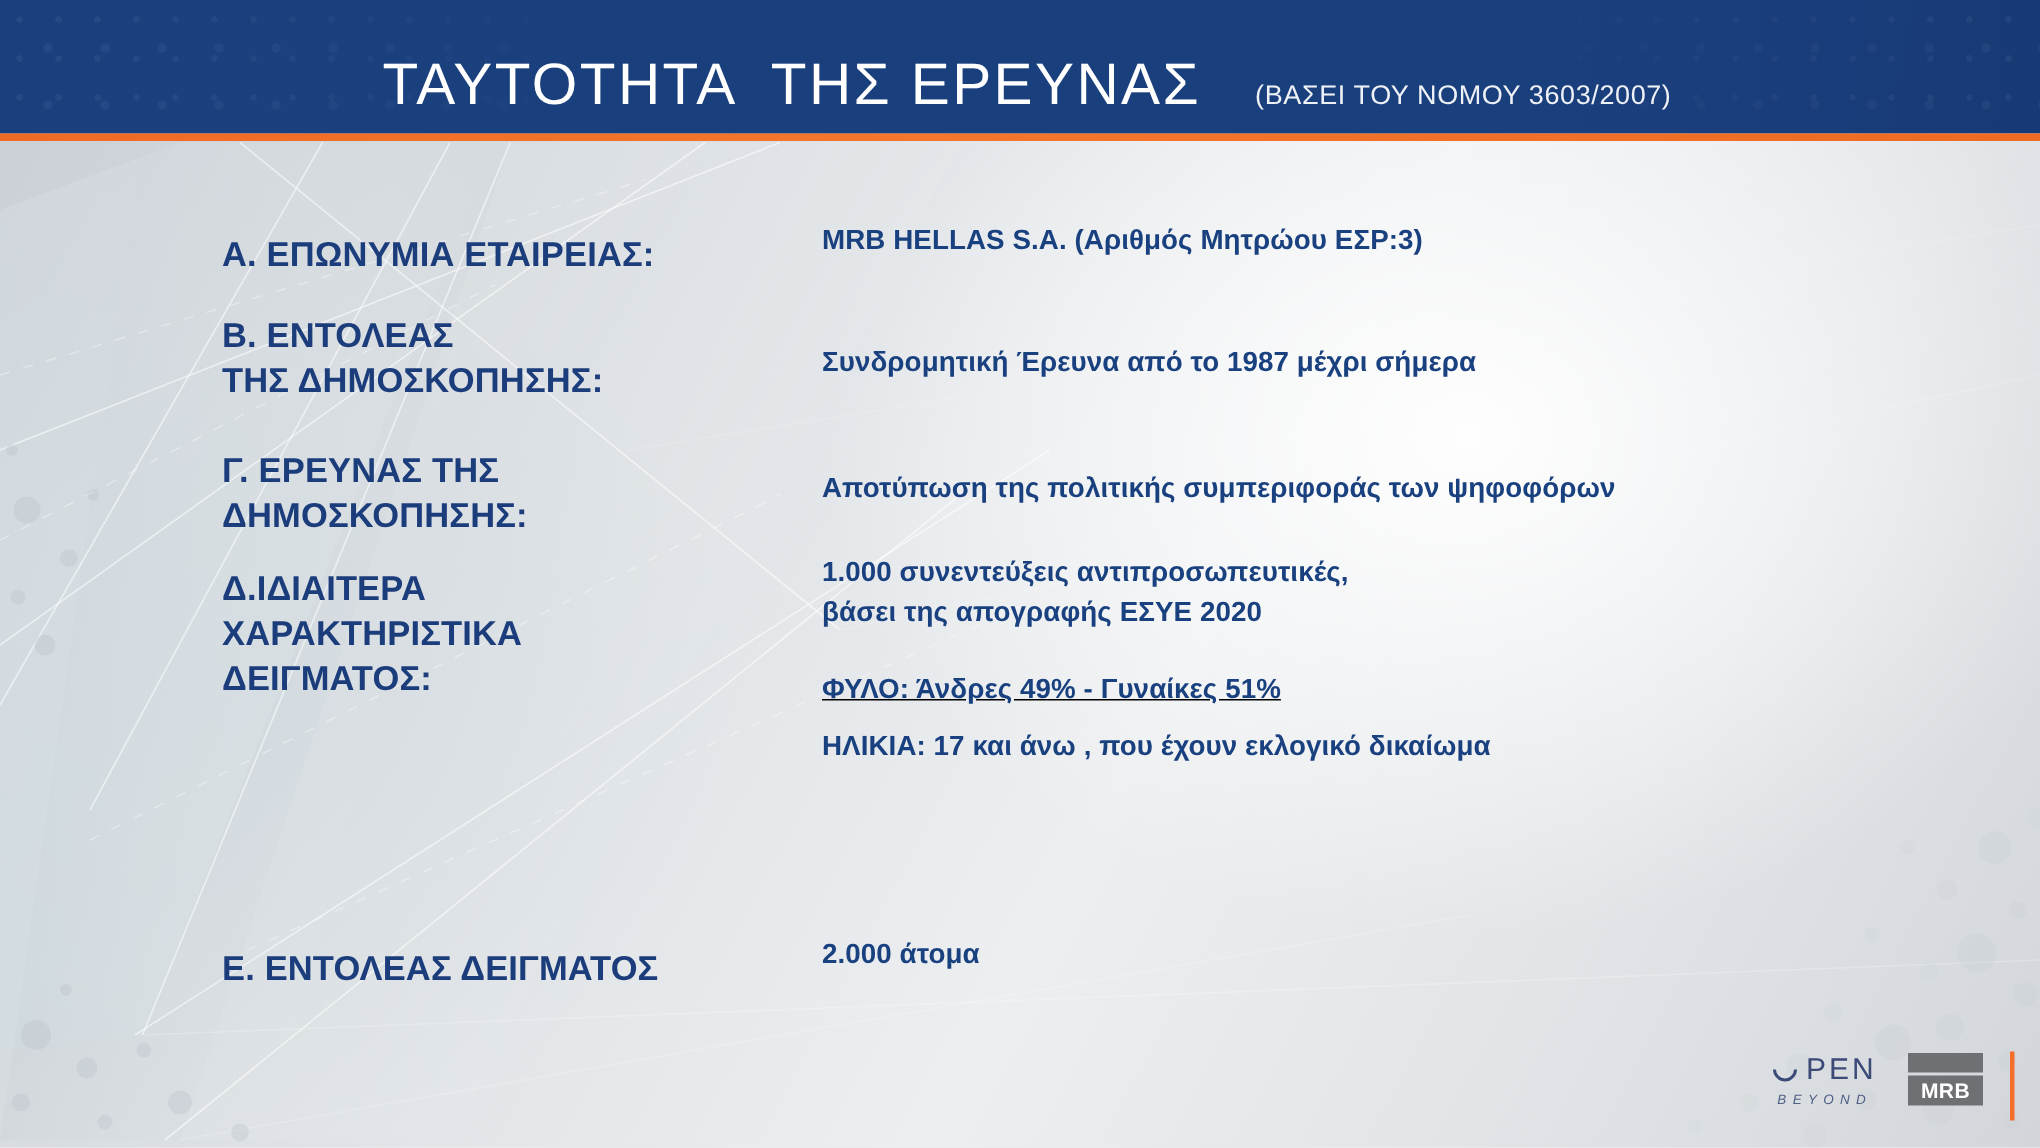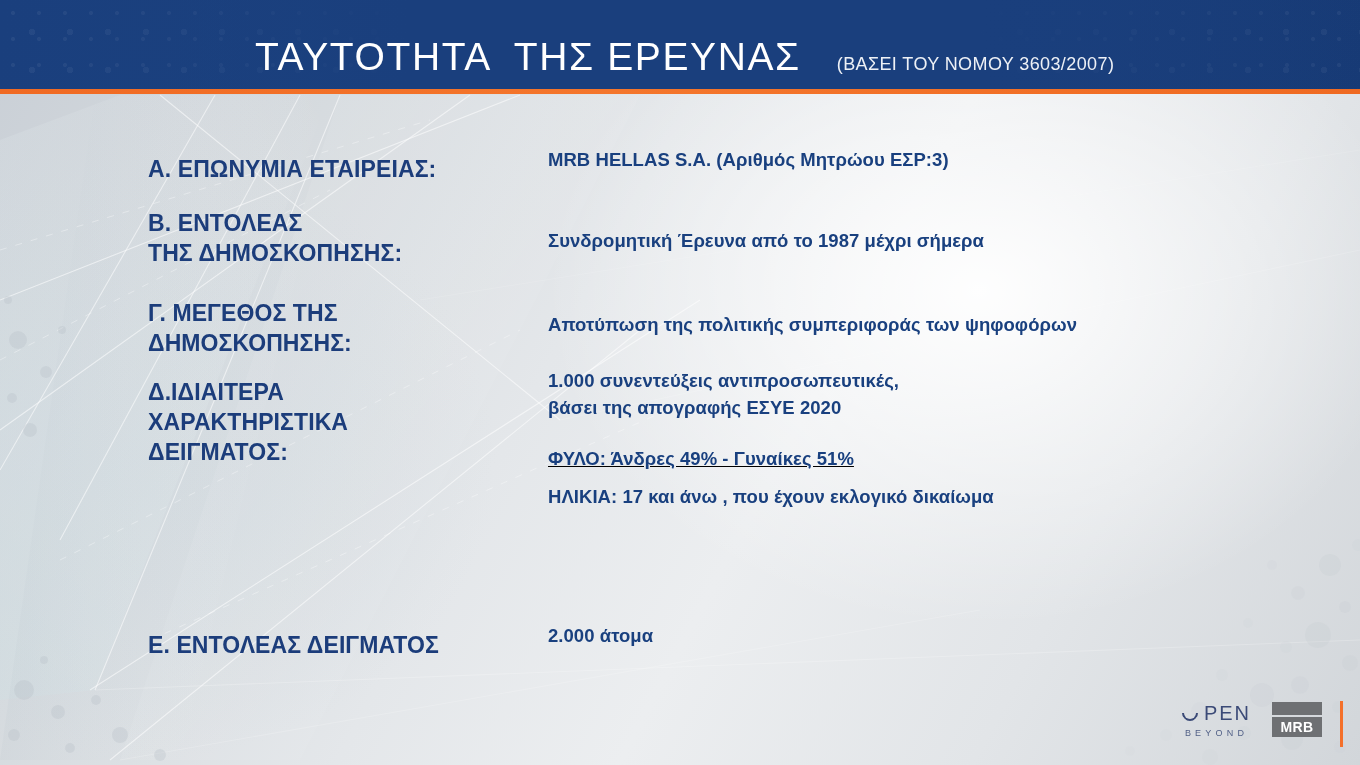--- a/index.html
+++ b/index.html
@@ -77,21 +77,21 @@
     font-family:"Liberation Sans", sans-serif;
   }
   .o-glyph {
     display:inline-block; width:16px; height:16px;
     border:2px solid #3b4a77; border-radius:50%;
     border-top-color:transparent; border-right-color:transparent;
     transform:rotate(-45deg);
   }
   #open-beyond {
     text-align:center; color:#505f86; font-size:9px; letter-spacing:4.2px;
-    margin-top:4px; font-weight:400;
+    margin-top:4px; font-weight:400;font-style:italic;
   }
   #mrb-logo { position:absolute; left:122px; top:8px; width:50px; }
   #mrb-top { width:50px; height:13px; background:#6e7073; }
   #mrb-bottom {
     width:50px; height:20px; background:#6e7073; margin-top:2px;
     display:flex; align-items:center; justify-content:center;
   }
   #mrb-text { color:#ffffff; font-size:14px; font-weight:bold; letter-spacing:0.3px; line-height:1; }
   #orange-tick {
     position:absolute; left:190px; top:7px; width:3px; height:46px;
@@ -186,21 +186,21 @@
 
     <div class="row col-label" style="top:106px;">
       <div class="label">Β. ΕΝΤΟΛΕΑΣ
 ΤΗΣ ΔΗΜΟΣΚΟΠΗΣΗΣ:</div>
     </div>
     <div class="row col-value" style="top:138px;text-align:center;">
       <div class="value">Συνδρομητική Έρευνα από το 1987 μέχρι σήμερα</div>
     </div>
 
     <div class="row col-label" style="top:196px;">
-      <div class="label">Γ. ΜΕΓΕΘΟΣ ΤΗΣ
+      <div class="label">Γ. ΕΡΕΥΝΑΣ ΤΗΣ
 ΔΗΜΟΣΚΟΠΗΣΗΣ:</div>
     </div>
     <div class="row col-value" style="top:222px;">
       <div class="value">Αποτύπωση της πολιτικής συμπεριφοράς των ψηφοφόρων</div>
     </div>
 
     <div class="row col-label" style="top:275px;">
       <div class="label">Δ.ΙΔΙΑΙΤΕΡΑ
 ΧΑΡΑΚΤΗΡΙΣΤΙΚΑ
 ΔΕΙΓΜΑΤΟΣ:</div>

